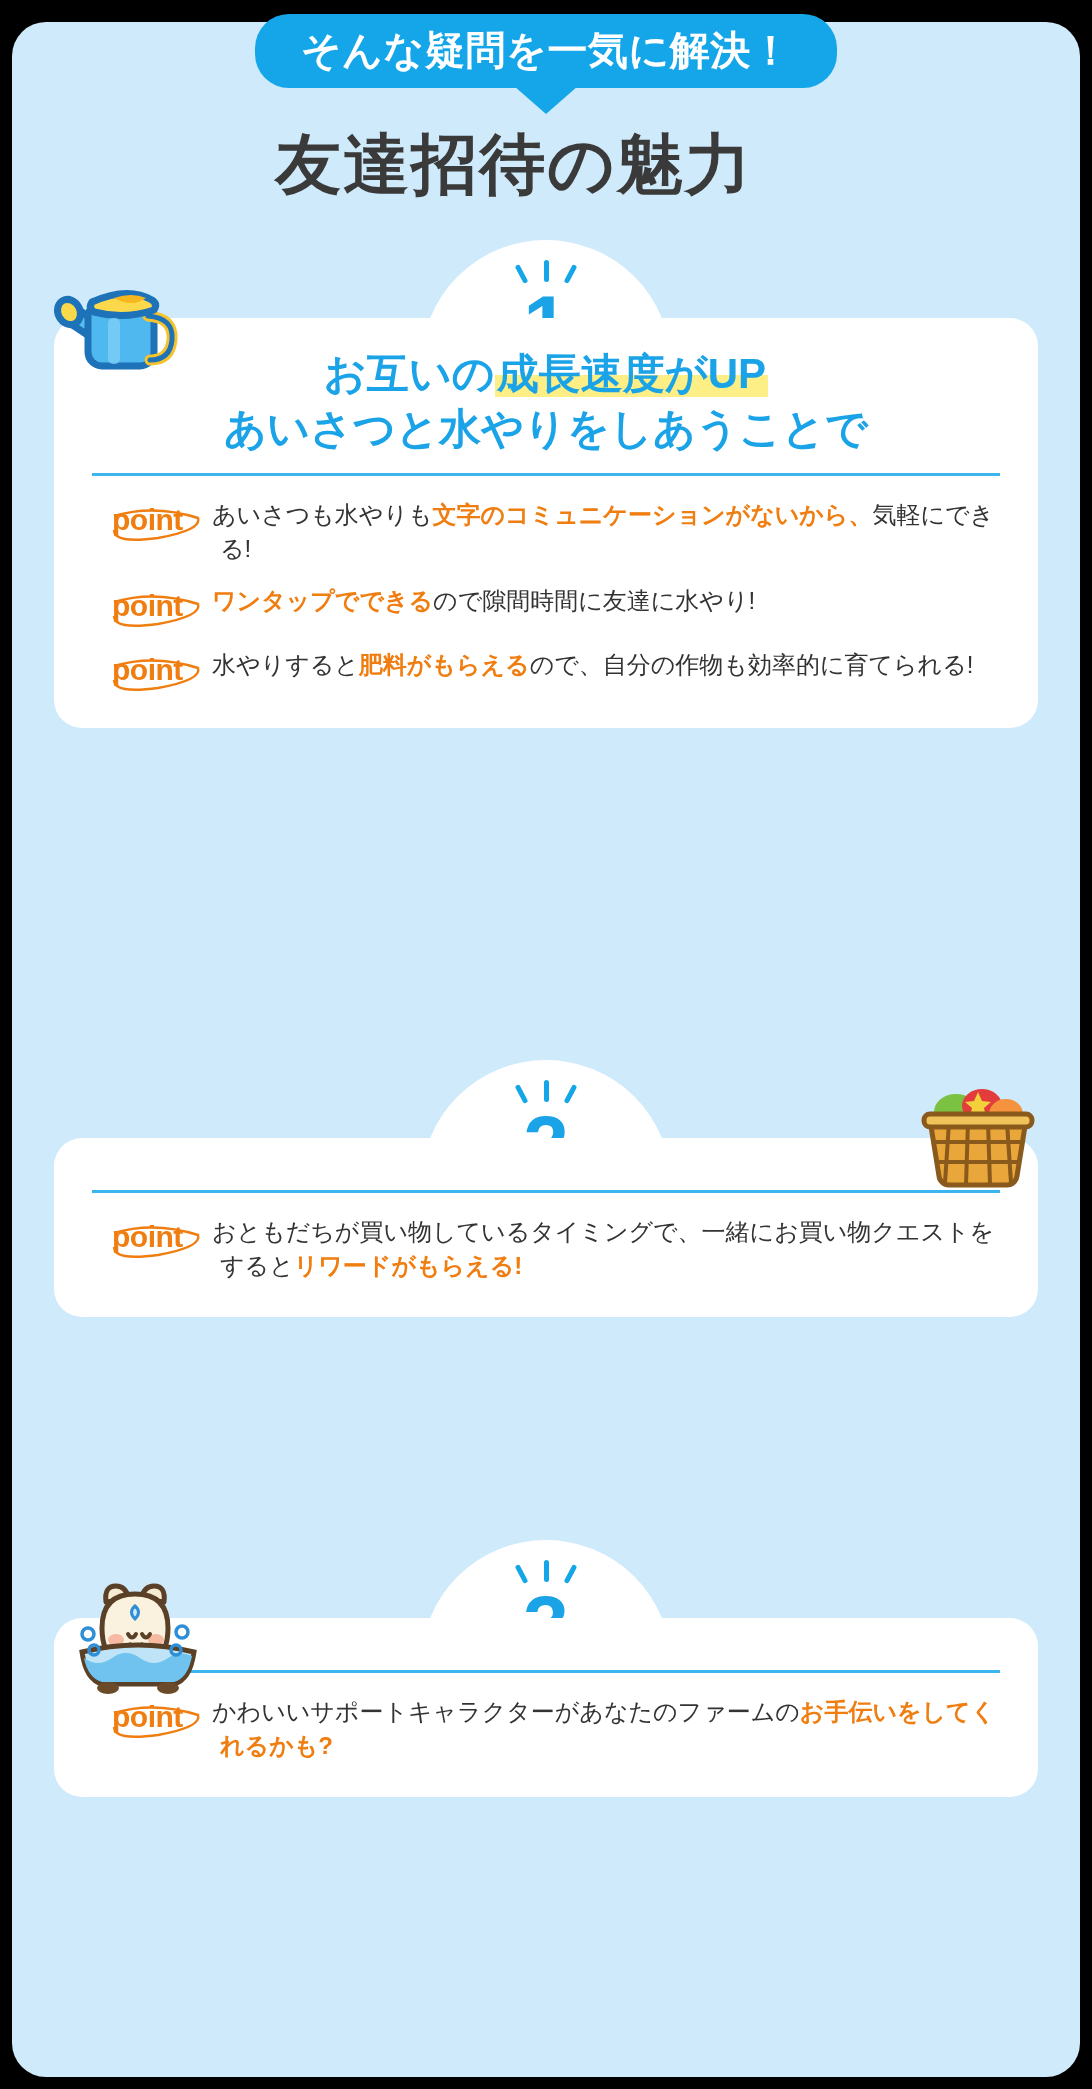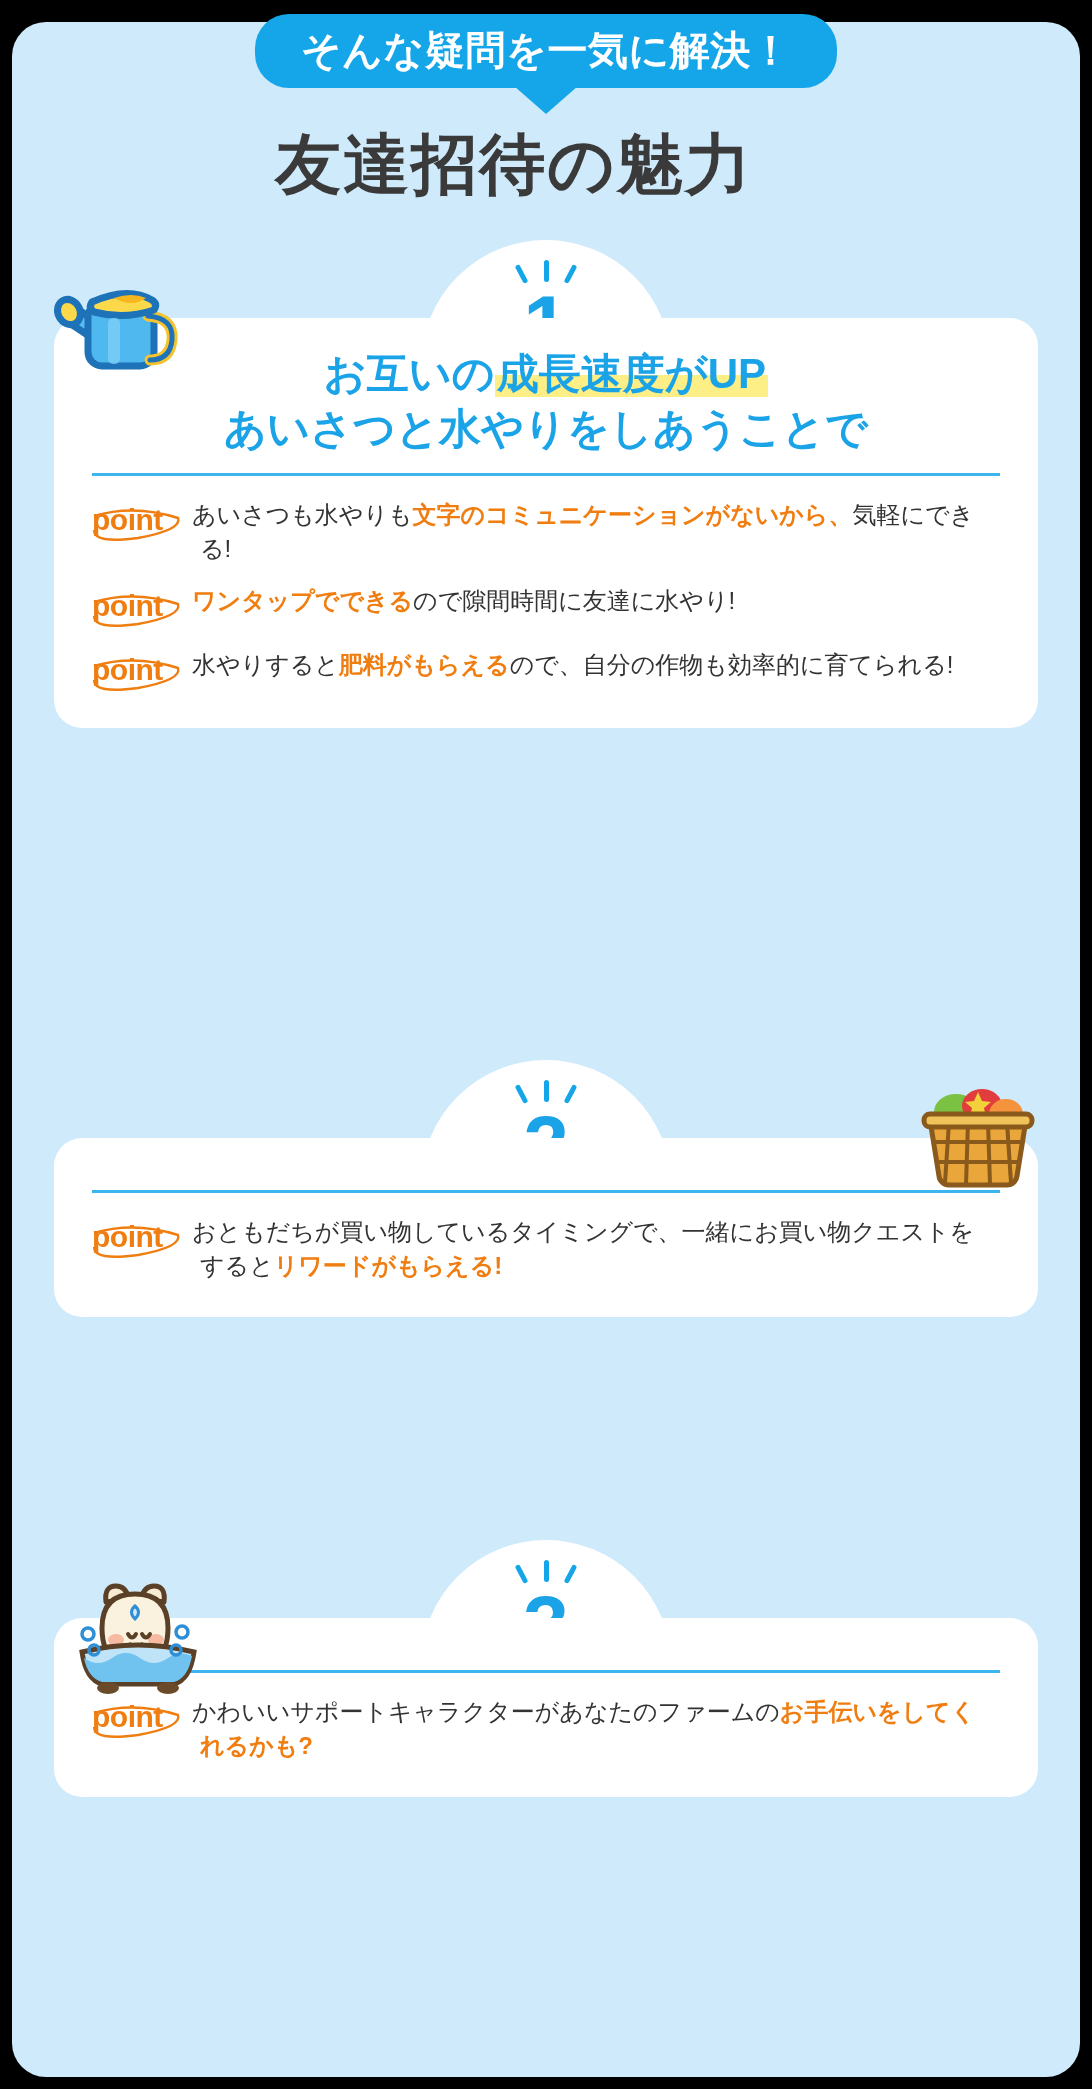--- a/index.html
+++ b/index.html
@@ -160,20 +160,21 @@
     display:flex;
     align-items:flex-start;
     margin-bottom:16px;
   }
   .point-row:last-child { margin-bottom:0; }
 
   .point-tag {
     flex:0 0 auto;
     width:112px;
     padding-top:4px;
+    margin-left:20px;
   }
   .point-tag svg { display:block; }
 
   .point-body {
     flex:1 1 auto;
     font-size:24px;
     line-height:1.42;
     color:#333333;
     font-weight:500;
     padding-top:2px;

